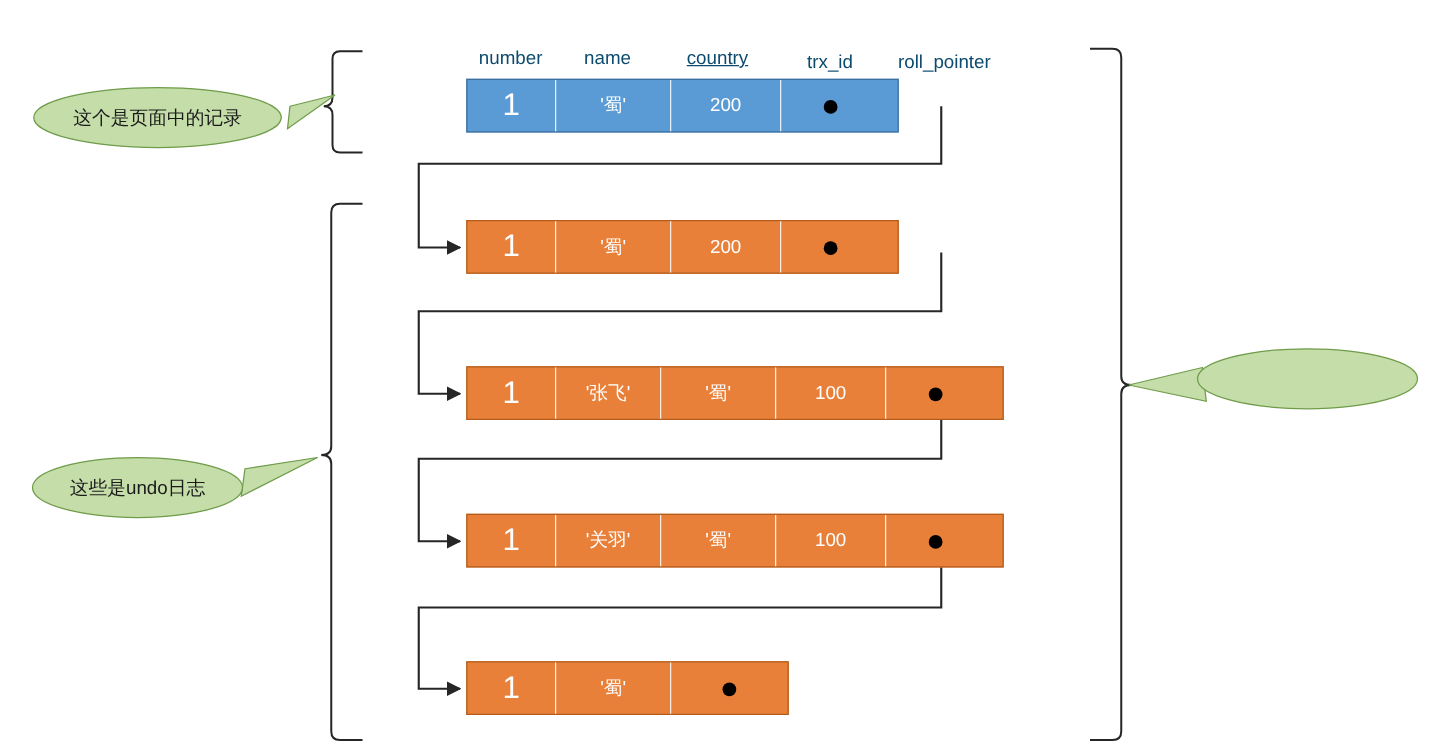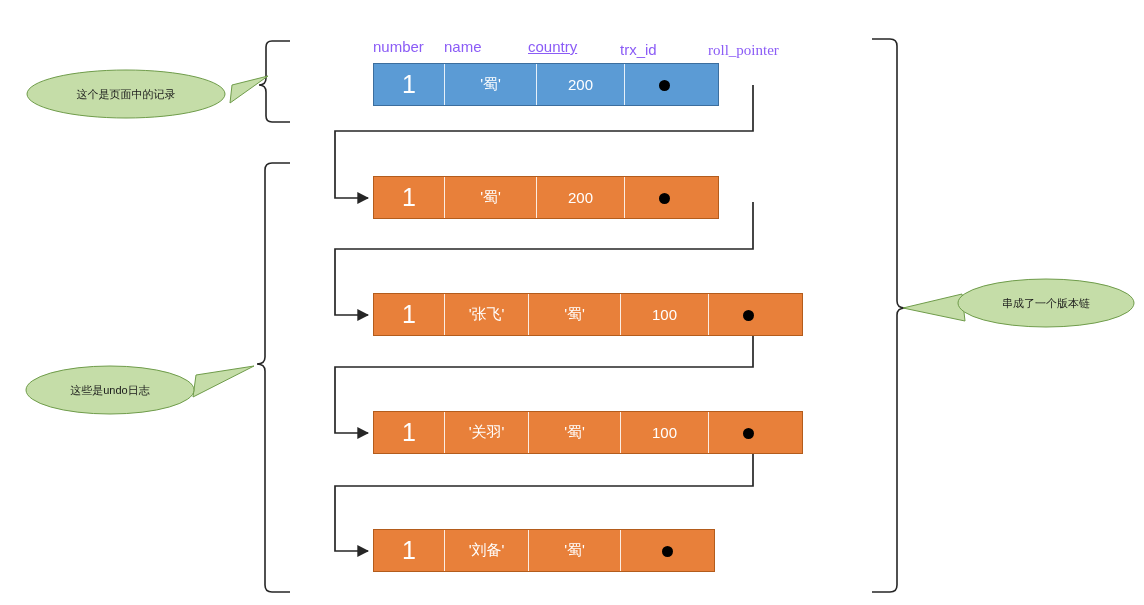--- a/index.html
+++ b/index.html
@@ -11,21 +11,22 @@
   }
   #stage{position:absolute;left:0;top:0;width:1144px;height:605px;}
 
   
   #art{position:absolute;left:0;top:0;width:1144px;height:605px;overflow:visible;}
 
   
   .hdr{
     position:absolute;
     font-size:15px;
-    color:#8b5cf6;
+    color:#0c4a6e;
+    text-align:center;
     white-space:nowrap;
     line-height:18px;
   }
 
   
   .row{
     position:absolute;
     height:43px;
     display:flex;
     box-sizing:border-box;
@@ -56,21 +57,21 @@
     width:11px;height:11px;border-radius:50%;
     background:#000;display:block;position:absolute;
   }
   .dot.right{left:34px;top:16px;}
   .dot.mid{left:41px;top:16px;}
 
   
   .bubble{
     position:absolute;
     display:flex;align-items:center;justify-content:center;
-    font-size:11px;color:#1a1a1a;
+    font-size:15px;color:#1a1a1a;
     white-space:nowrap;
     z-index:5;
   }
 </style>
 </head>
 <body>
 
 <div id="stage">
 
   <svg id="art" viewBox="0 0 1144 605">
@@ -124,21 +125,21 @@
     <g>
       <path d="M 962 294 L 903 308 L 965 321 Z" fill="#C5DDA8" stroke="#6f9c4a" stroke-width="1"></path>
       <ellipse cx="1046" cy="303" rx="88" ry="24" fill="#C5DDA8" stroke="#6f9c4a" stroke-width="1"></ellipse>
     </g>
   </svg>
 
   <div class="hdr" style="left:373px;top:38px;width:71px;">number</div>
   <div class="hdr" style="left:444px;top:38px;width:84px;">name</div>
   <div class="hdr" style="left:528px;top:38px;width:92px;text-decoration:underline;">country</div>
   <div class="hdr" style="left:620px;top:41px;width:88px;">trx_id</div>
-  <div class="hdr" style="left:708px;top:41px;width:95px;font-family:Liberation Serif, serif;">roll_pointer</div>
+  <div class="hdr" style="left:708px;top:41px;width:95px;">roll_pointer</div>
 
   <div class="row blue" style="left:373px;top:63px;">
     <div class="cell c-number">
       <span class="big">1</span>
     </div>
     <div class="cell c-country">'蜀'</div>
     <div class="cell c-trx">200</div>
     <div class="cell c-ptr">
       <span class="dot right"></span>
     </div>
@@ -176,26 +177,24 @@
     <div class="cell c-trx">100</div>
     <div class="cell c-ptr">
       <span class="dot right"></span>
     </div>
   </div>
 
   <div class="row orange" style="left:373px;top:529px;">
     <div class="cell c-number">
       <span class="big">1</span>
     </div>
-    <div class="cell c-name">'刘备'</div>
     <div class="cell c-country">'蜀'</div>
     <div class="cell c-ptr">
       <span class="dot mid"></span>
     </div>
   </div>
 
   <div class="bubble" style="left:27px;top:82px;width:198px;height:24px;">这个是页面中的记录</div>
 
   <div class="bubble" style="left:26px;top:378px;width:168px;height:24px;">这些是undo日志</div>
 
-  <div class="bubble" style="left:958px;top:291px;width:176px;height:24px;">串成了一个版本链</div>
 
 </div>
 
 </body></html>

